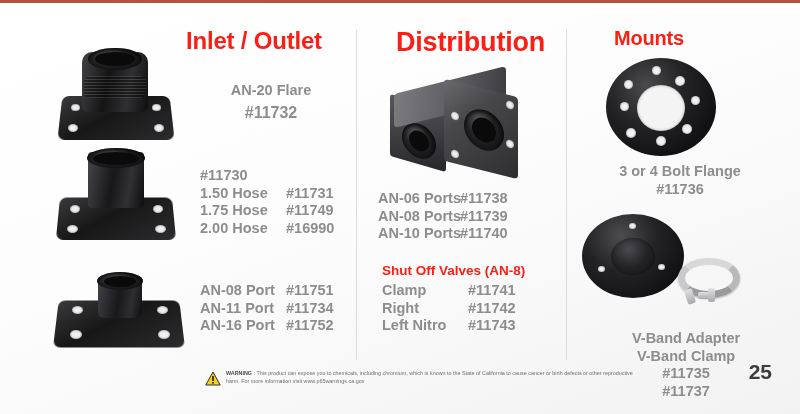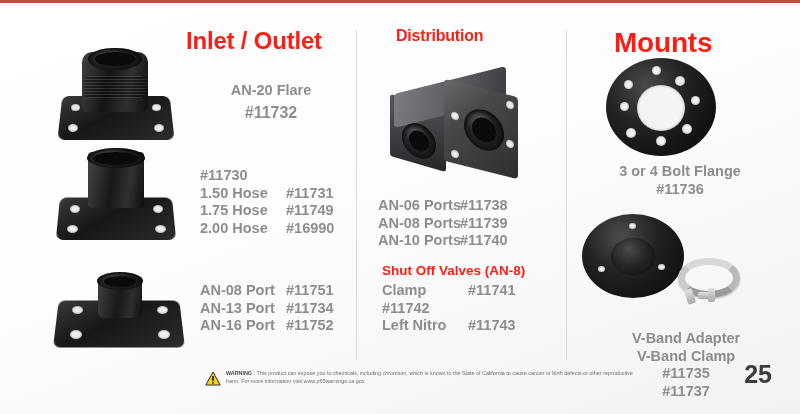--- a/index.html
+++ b/index.html
@@ -40,22 +40,22 @@
 
   
   .col-head {
     position: absolute;
     color: #fa1e14;
     font-weight: bold;
     letter-spacing: -0.2px;
     white-space: nowrap;
   }
   .col-head.inlet  { left: 186px; top: 27px;  font-size: 24px; }
-  .col-head.dist   { left: 396px; top: 27px;  font-size: 16px; }
-  .col-head.mounts { left: 614px; top: 27px;  font-size: 28px; }
+  .col-head.dist   { left: 396px; top: 27px;  font-size: 27px; }
+  .col-head.mounts { left: 614px; top: 27px;  font-size: 20px; }
 
   
   .txt {
     position: absolute;
     color: #8d8d8d;
     font-weight: bold;
     font-size: 14.5px;
     line-height: 17.5px;
     white-space: pre;
   }
@@ -216,21 +216,21 @@
     font-size: 5.4px;
     line-height: 7.6px;
     color: #6f6f6f;
   }
   .warn-text .bold { font-weight: bold; color: #4a4a4a; }
 
   .page-num {
     position: absolute;
     right: 28px;
     top: 360px;
-    font-size: 25px;
+    font-size: 21px;
     font-weight: bold;
     color: #3c3c3c;
   }
 </style>
 </head>
 <body>
 
 <div class="page">
 
   <div class="top-rule"></div>
@@ -297,21 +297,21 @@
     <div class="thread-ring" style="left:41px; top:4px; width:46px; height:18px;"></div>
     <div class="bore-inner" style="left:48px; top:8px; width:32px; height:11px;"></div>
   </div>
 
   <div class="spec-list w-port" style="left:200px; top:282px;">
     <div class="spec-row">
       <span class="lbl">AN-08 Port</span>
       <span class="pn">#11751</span>
     </div>
     <div class="spec-row">
-      <span class="lbl">AN-13 Port</span>
+      <span class="lbl">AN-11 Port</span>
       <span class="pn">#11734</span>
     </div>
     <div class="spec-row">
       <span class="lbl">AN-16 Port</span>
       <span class="pn">#11752</span>
     </div>
   </div>
 
   <div class="col-head dist">Distribution</div>
 
@@ -330,21 +330,21 @@
 
     <div class="bolt-hole" style="left:63px; top:40px; width:8px; height:8px; transform: skewY(14deg);"></div>
     <div class="bolt-hole" style="left:118px; top:29px; width:8px; height:8px; transform: skewY(14deg);"></div>
     <div class="bolt-hole" style="left:63px; top:78px; width:8px; height:8px; transform: skewY(14deg);"></div>
     <div class="bolt-hole" style="left:118px; top:68px; width:8px; height:8px; transform: skewY(14deg);"></div>
 
     <div class="bore" style="left:14px; top:52px; width:34px; height:34px; transform: skewY(16deg);"></div>
     <div class="bore-inner" style="left:21px; top:59px; width:20px; height:20px; transform: skewY(16deg);"></div>
   </div>
 
-  <div class="spec-list w-dist" style="left:378px; top:190px;margin-top:7px;">
+  <div class="spec-list w-dist" style="left:378px; top:190px;">
     <div class="spec-row">
       <span class="lbl">AN-06 Ports</span>
       <span class="pn">#11738</span>
     </div>
     <div class="spec-row">
       <span class="lbl">AN-08 Ports</span>
       <span class="pn">#11739</span>
     </div>
     <div class="spec-row">
       <span class="lbl">AN-10 Ports</span>
@@ -353,20 +353,21 @@
   </div>
 
   <div class="sub-head" style="left:382px; top:263px;">Shut Off Valves (AN-8)</div>
 
   <div class="spec-list w-valve" style="left:382px; top:282px;">
     <div class="spec-row">
       <span class="lbl">Clamp</span>
       <span class="pn">#11741</span>
     </div>
     <div class="spec-row">
+      <span class="lbl">Right</span>
       <span class="pn">#11742</span>
     </div>
     <div class="spec-row">
       <span class="lbl">Left Nitro</span>
       <span class="pn">#11743</span>
     </div>
   </div>
 
   <div class="col-head mounts">Mounts</div>
 

